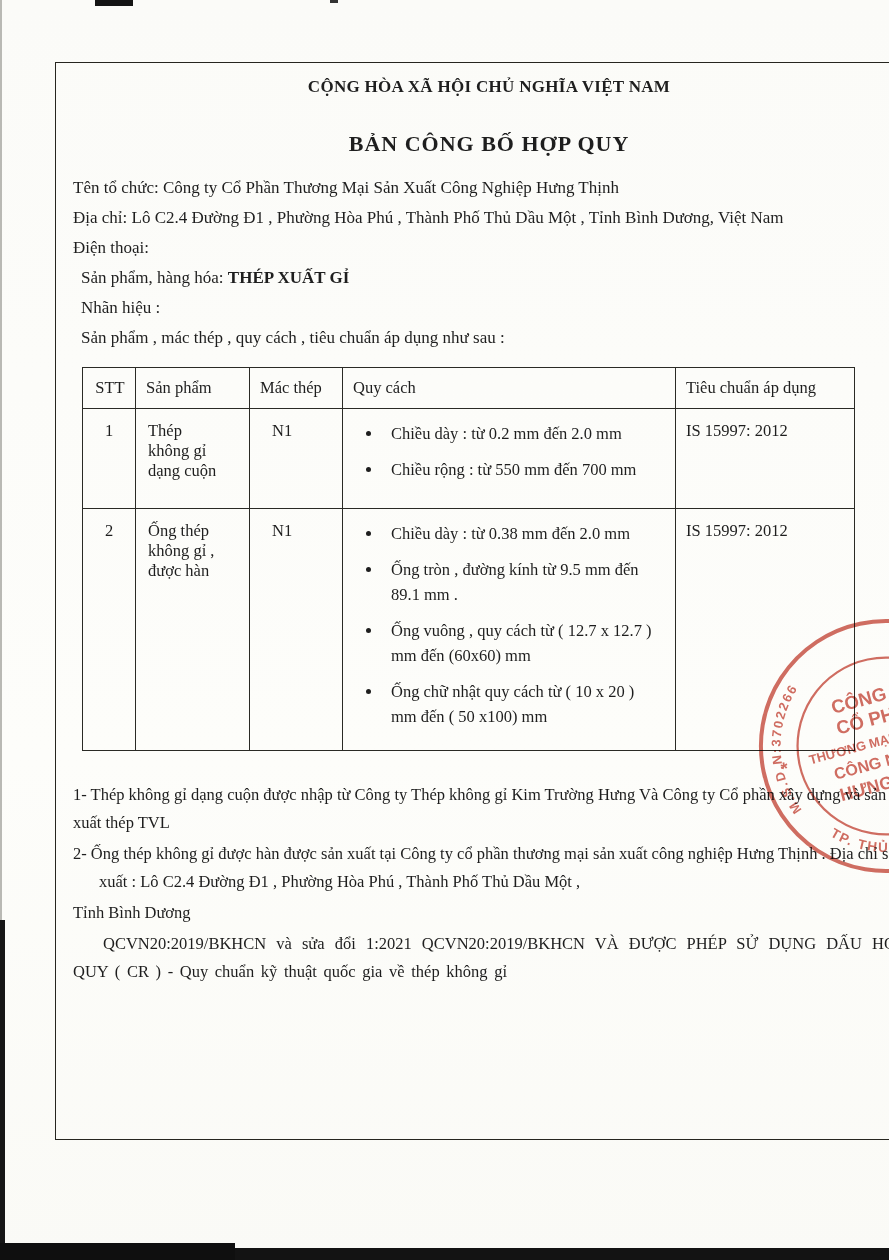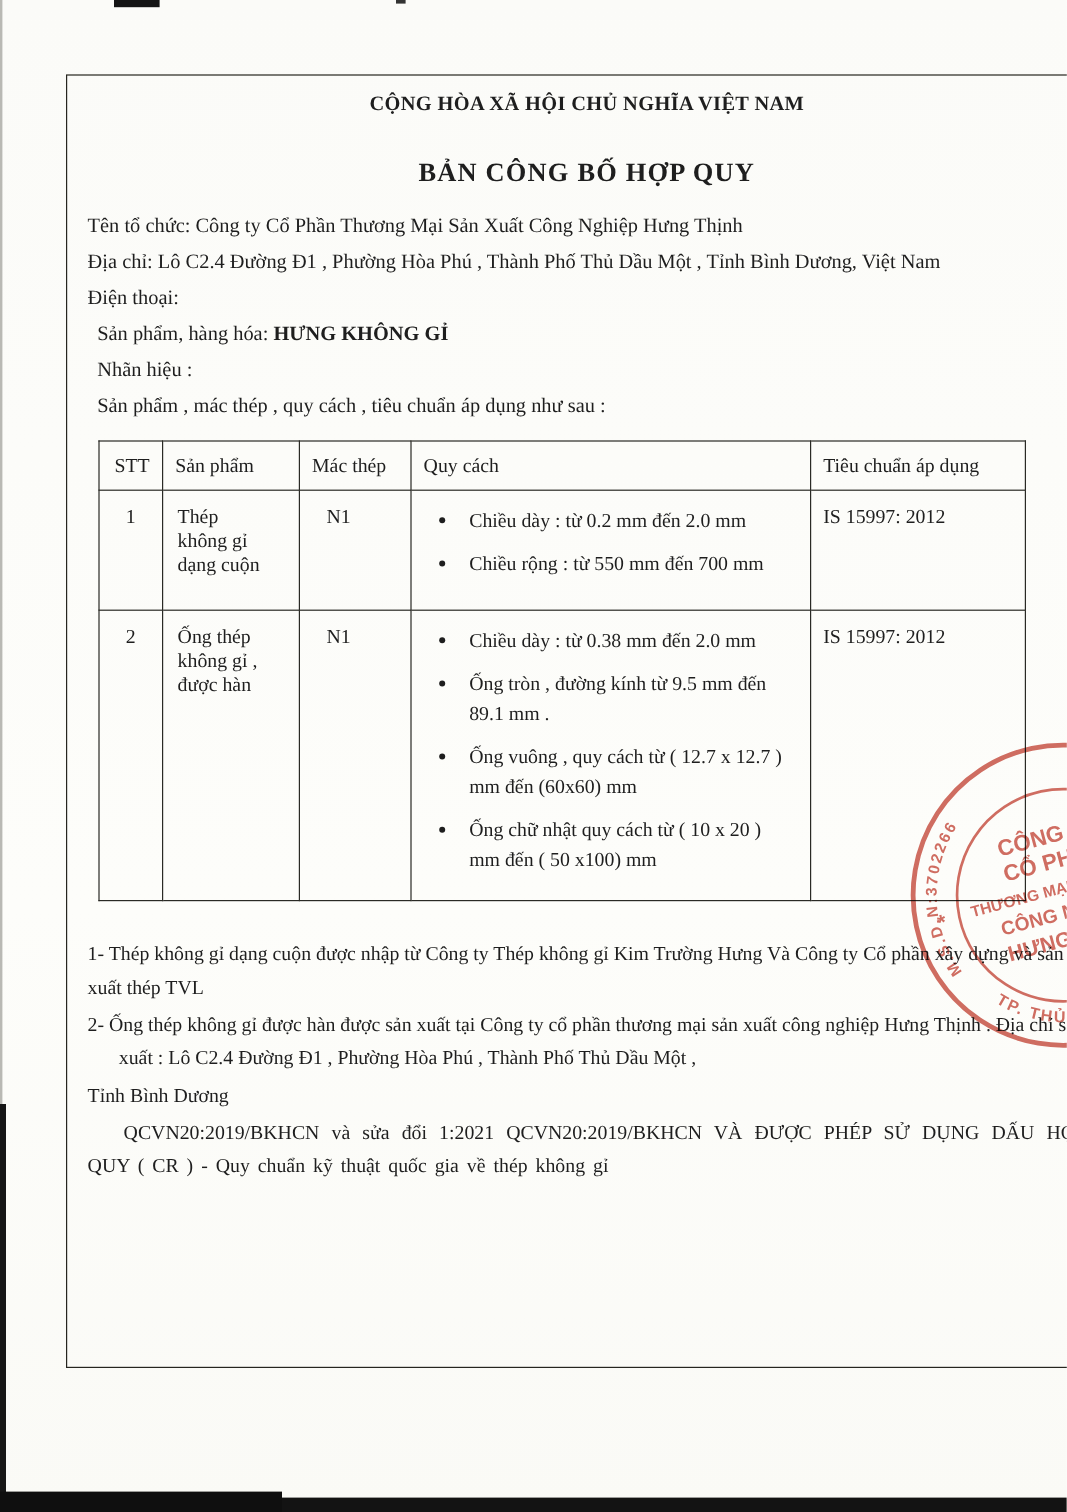--- a/index.html
+++ b/index.html
@@ -112,21 +112,21 @@
 <div class="frame">
 
   <div class="nation">CỘNG HÒA XÃ HỘI CHỦ NGHĨA VIỆT NAM</div>
 
   <div class="doc-title">BẢN CÔNG BỐ HỢP QUY</div>
 
   <div class="org">
     <p>Tên tổ chức: Công ty Cổ Phần Thương Mại Sản Xuất Công Nghiệp Hưng Thịnh</p>
     <p>Địa chỉ: Lô C2.4 Đường Đ1 , Phường Hòa Phú , Thành Phố Thủ Dầu Một , Tỉnh Bình Dương, Việt Nam</p>
     <p>Điện thoại:</p>
-    <p class="ind"><span>Sản phẩm, hàng hóa: </span><span class="product-value">HƯNG KHÔNG GỈ</span></p>
+    <p class="ind"><span>Sản phẩm, hàng hóa: </span><span class="product-value">THÉP XUẤT GỈ</span></p>
     <p class="ind">Nhãn hiệu :</p>
     <p class="ind">Sản phẩm , mác thép , quy cách , tiêu chuẩn áp dụng như sau :</p>
   </div>
 
   <table class="products">
     <colgroup>
       <col style="width:53px">
         <col style="width:114px">
         <col style="width:93px">
         <col style="width:333px">

